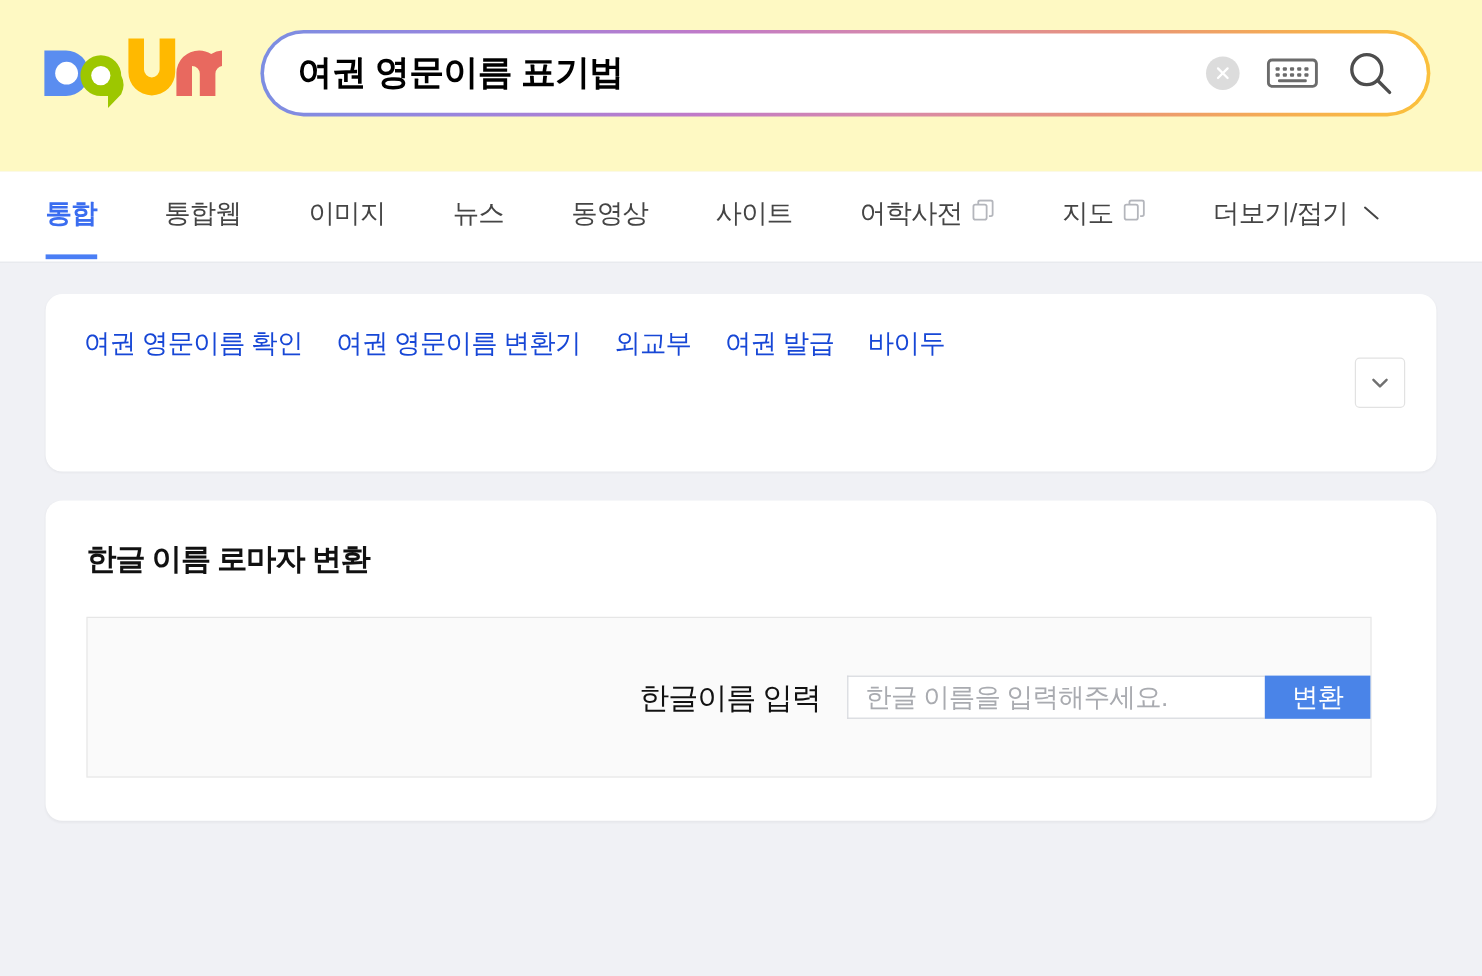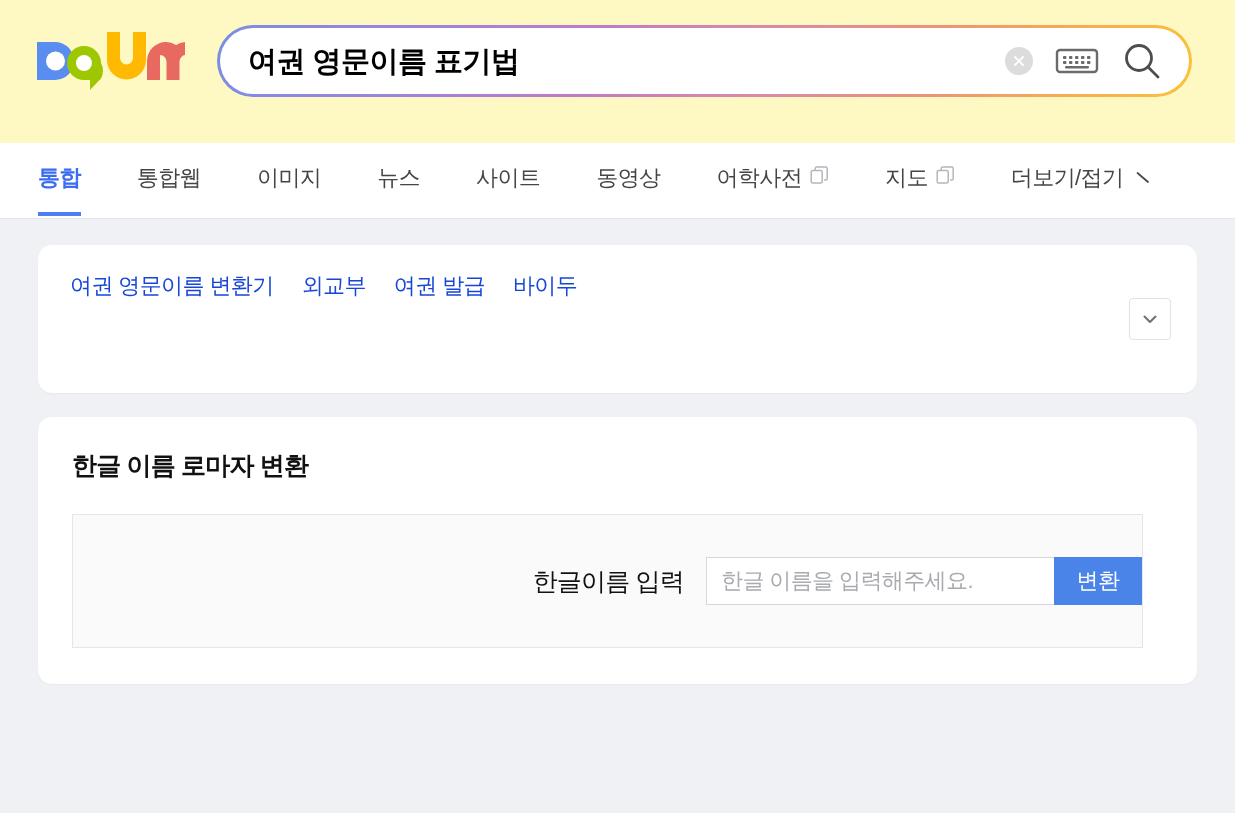--- a/index.html
+++ b/index.html
@@ -230,21 +230,21 @@
     gap: 22px;
   }
   .roman-label {
     font-size: 25px;
     color: #111;
     letter-spacing: -0.8px;
   }
   .roman-field-wrap {
     display: flex;
     align-items: stretch;
-    height: 48px;
+    height: 36px;
   }
   .roman-input {
     width: 348px;
     border: 1px solid #d5d7dc;
     border-right: none;
     background: #fff;
     font-size: 22px;
     padding: 0 14px;
     outline: none;
     color: #222;
@@ -362,25 +362,25 @@
 
   <button class="tab">
     <span>이미지</span>
   </button>
 
   <button class="tab">
     <span>뉴스</span>
   </button>
 
   <button class="tab">
+    <span>동영상</span>
+  </button>
+
+  <button class="tab">
     <span>사이트</span>
-  </button>
-
-  <button class="tab">
-    <span>동영상</span>
   </button>
 
   <button class="tab">
     <span>어학사전</span>
     <span class="ext-icon">
       <svg width="19" height="19" viewBox="0 0 19 19">
         <rect x="1.2" y="4.5" width="11" height="12.5" rx="1.6" fill="none" stroke="#b4b6bc" stroke-width="1.5"></rect>
         <path d="M5.2 4.2 V2.6 a1.5 1.5 0 0 1 1.5 -1.5 h9 a1.5 1.5 0 0 1 1.5 1.5 v10 a1.5 1.5 0 0 1 -1.5 1.5 h-1.6" fill="none" stroke="#b4b6bc" stroke-width="1.5"></path>
       </svg>
     </span>
@@ -407,20 +407,21 @@
 
 </nav>
 
 <main class="main">
 
   <section class="card related-card">
     <div class="related-rows">
 
 
       <div class="related-row">
+        <a class="related-link" href="#">여권 영문이름 확인</a>
         <a class="related-link" href="#">여권 영문이름 변환기</a>
         <a class="related-link" href="#">외교부</a>
         <a class="related-link" href="#">여권 발급</a>
         <a class="related-link" href="#">바이두</a>
       </div>
 
     </div>
 
     <button class="expand-btn">
       <svg width="18" height="18" viewBox="0 0 18 18">

